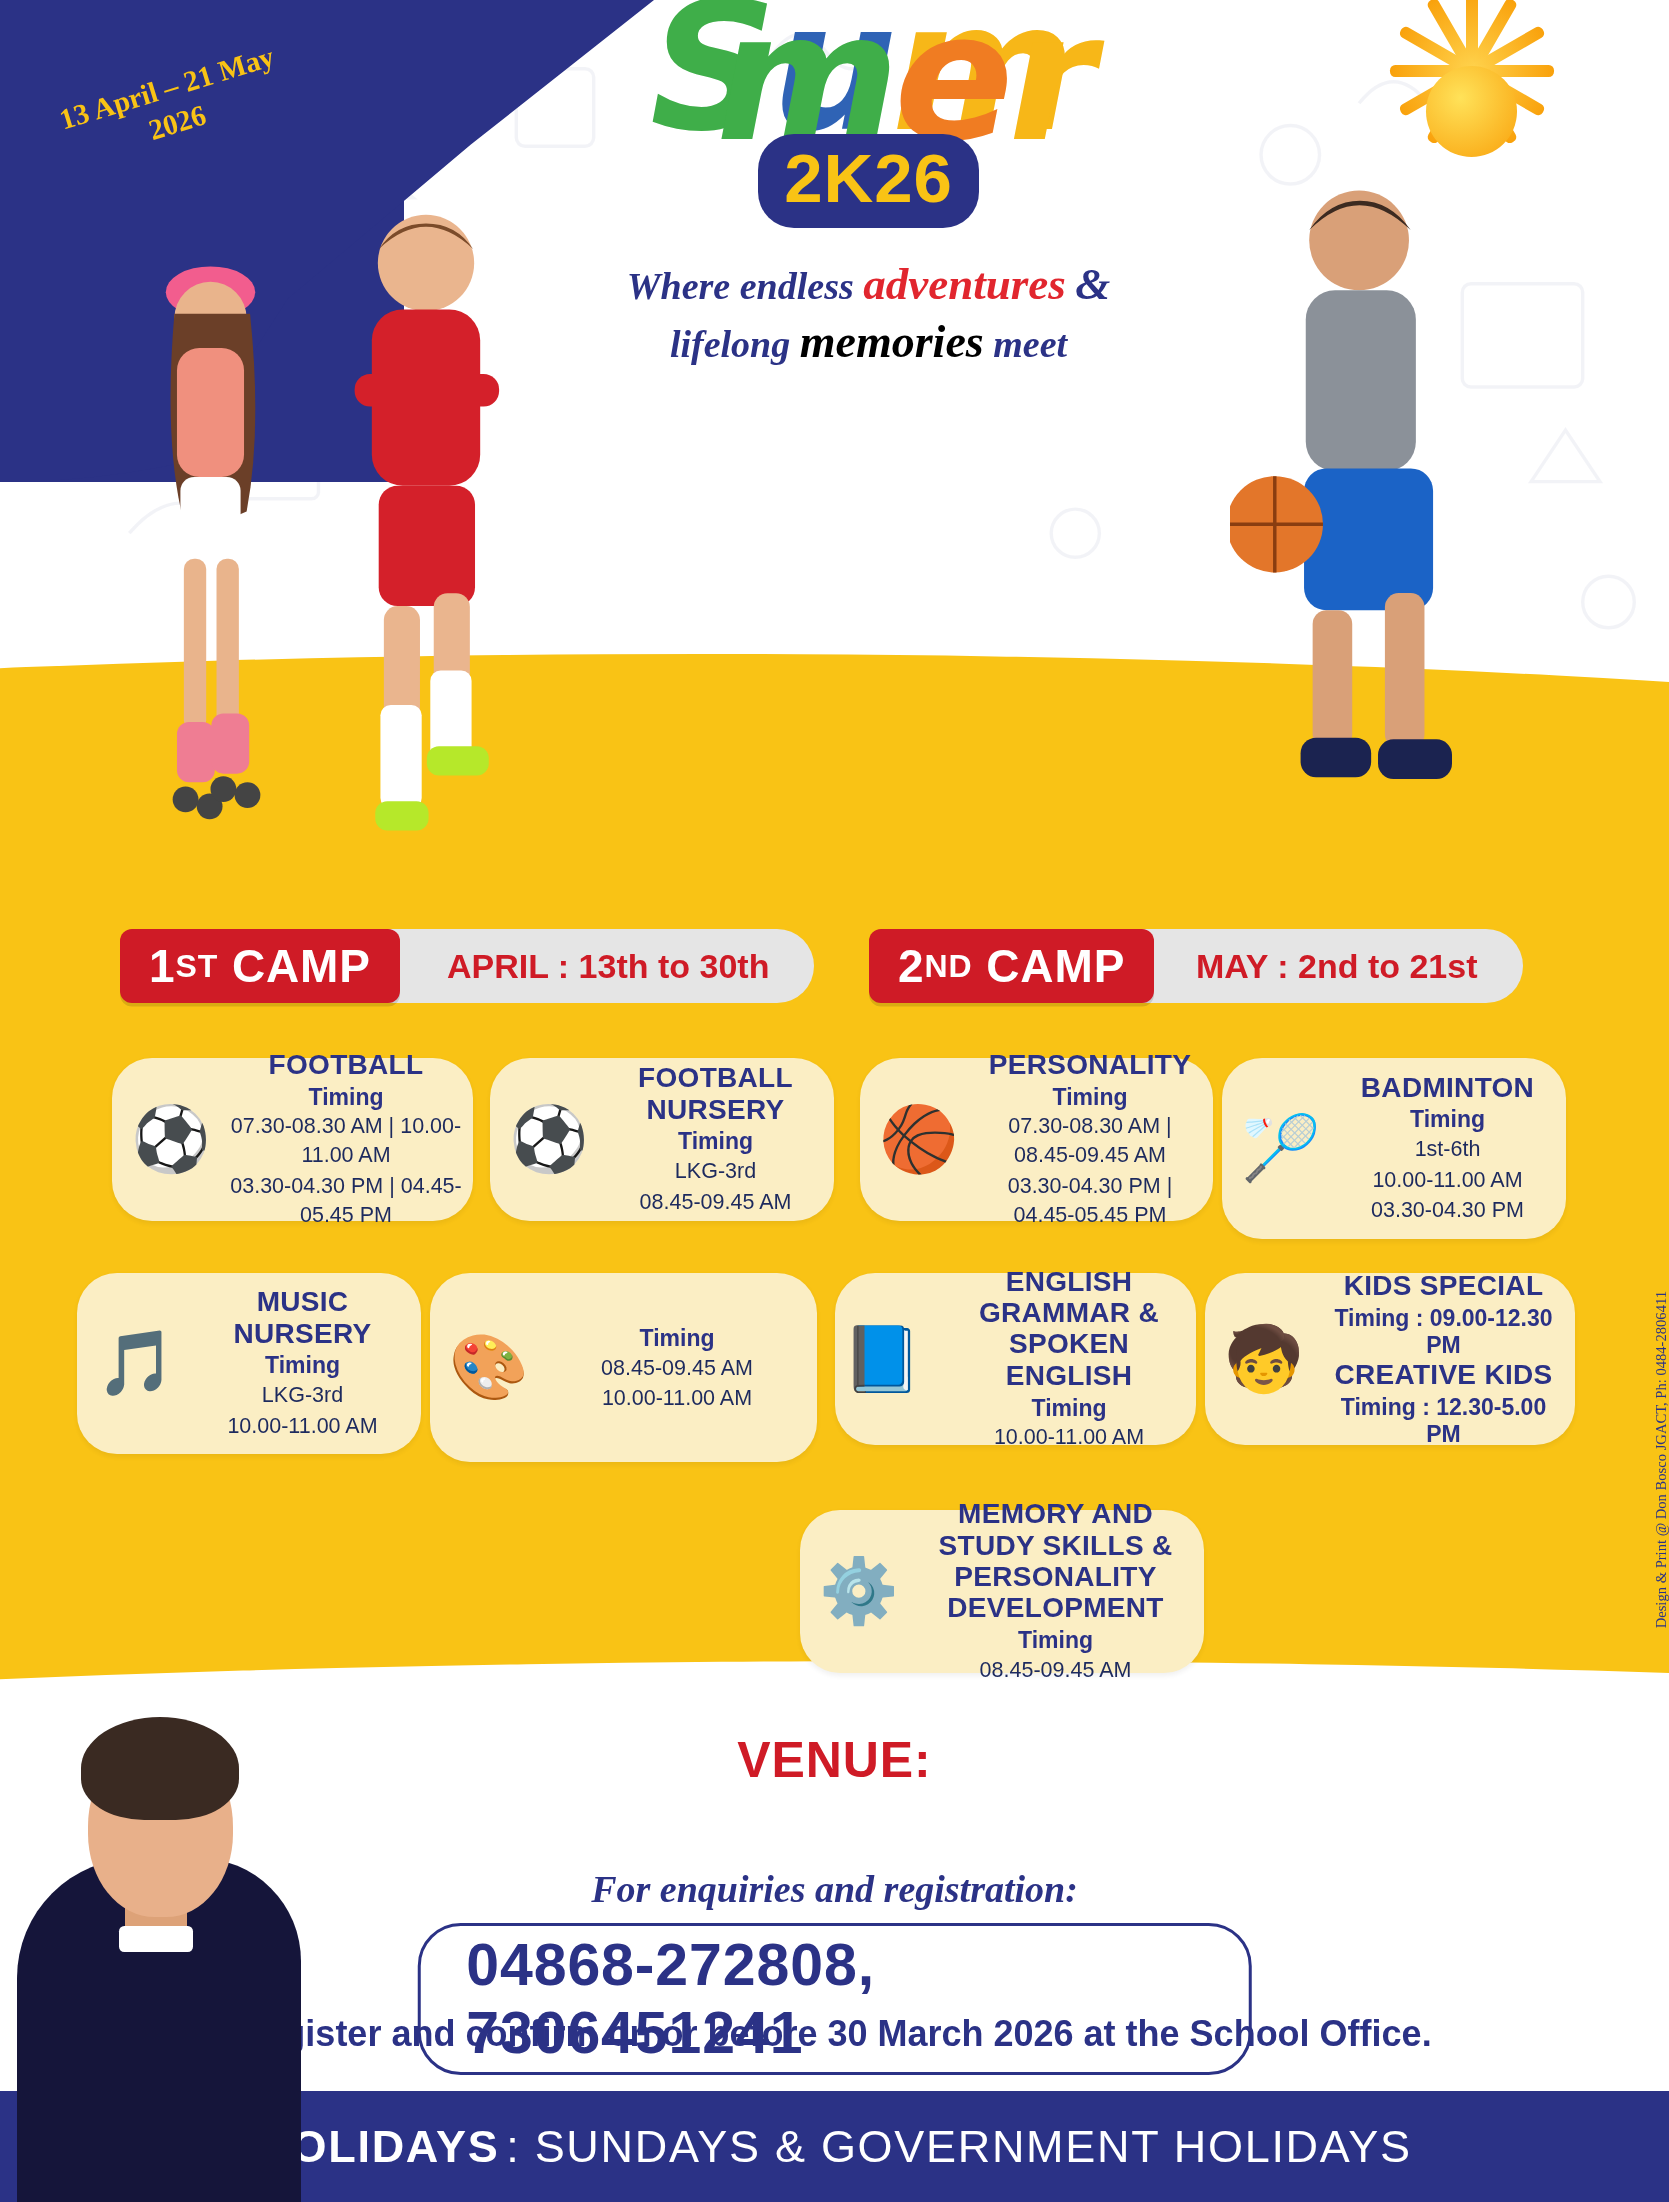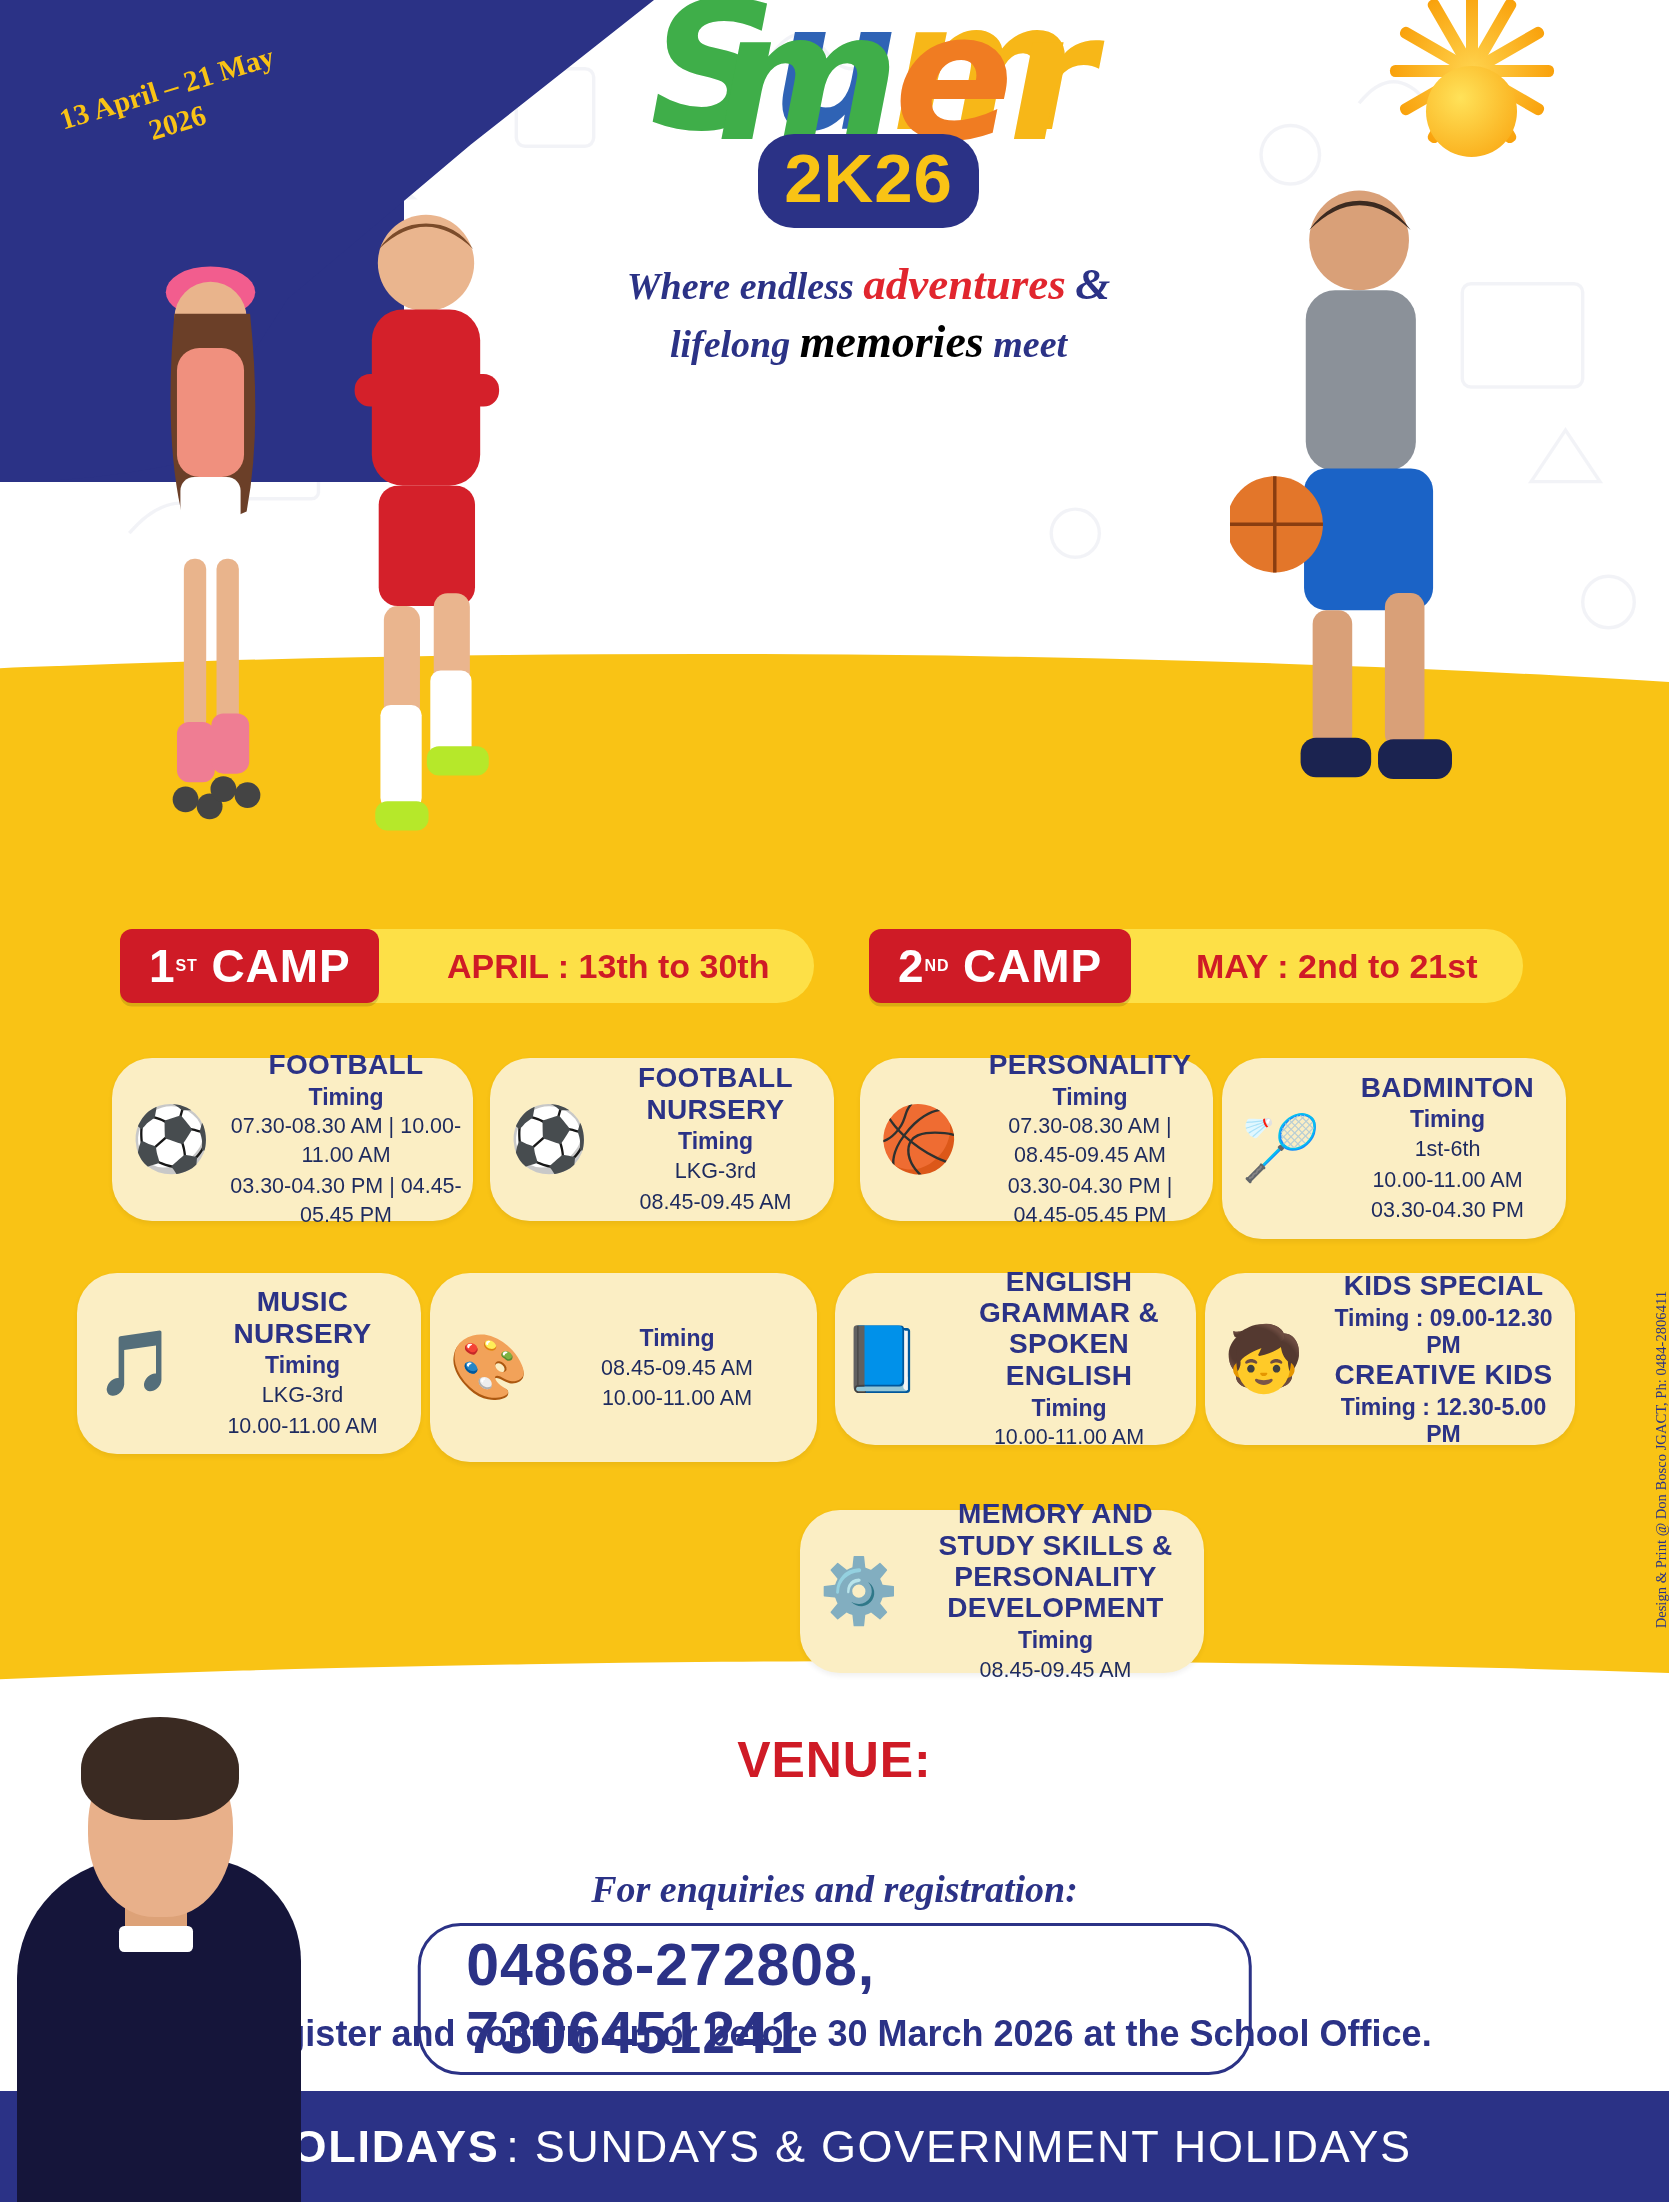--- a/index.html
+++ b/index.html
@@ -116,32 +116,32 @@
   .kid{position:absolute;}
   .kid-girl{left:120px;top:232px;width:181px;height:619px;}
   .kid-boy{left:301px;top:189px;width:250px;height:688px;}
   .kid-basket{right:155px;top:163px;width:284px;height:714px;}
 
   
   .camp-row{position:absolute;top:929px;left:0;width:1669px;height:86px;}
   .camp-block{position:absolute;height:74px;}
   .camp-pillbg{
     position:absolute;left:129px;top:0;height:74px;
-    background:#fde047;border-radius:38px;
+    background:#e5e5e5;border-radius:38px;
     padding-left:198px;padding-right:45px;
     display:flex;align-items:center;
   }
   .camp-tag{
     position:absolute;left:0;top:0;height:74px;
     background:#cf1b26;color:#ffffff;border-radius:12px;
     display:flex;align-items:center;justify-content:center;
     padding:0 29px;font-size:46px;font-weight:bold;letter-spacing:0.9px;
     box-shadow:0 3.4px 0 rgba(0,0,0,.12);
   }
-  .camp-tag sup{font-size:16px;vertical-align:super;}
+  .camp-tag sup{font-size:32px;vertical-align:super;}
   .camp-date{color:#cf1b26;font-size:34px;font-weight:bold;white-space:nowrap;}
 
   
   .card{
     position:absolute;background:#fbeec4;border-radius:40px;
     display:flex;align-items:center;
     box-shadow:0 2.6px 5.2px rgba(0,0,0,.06);
   }
   .card .txt{flex:1;text-align:center;padding:12px 10.3px;}
   .card .title{

